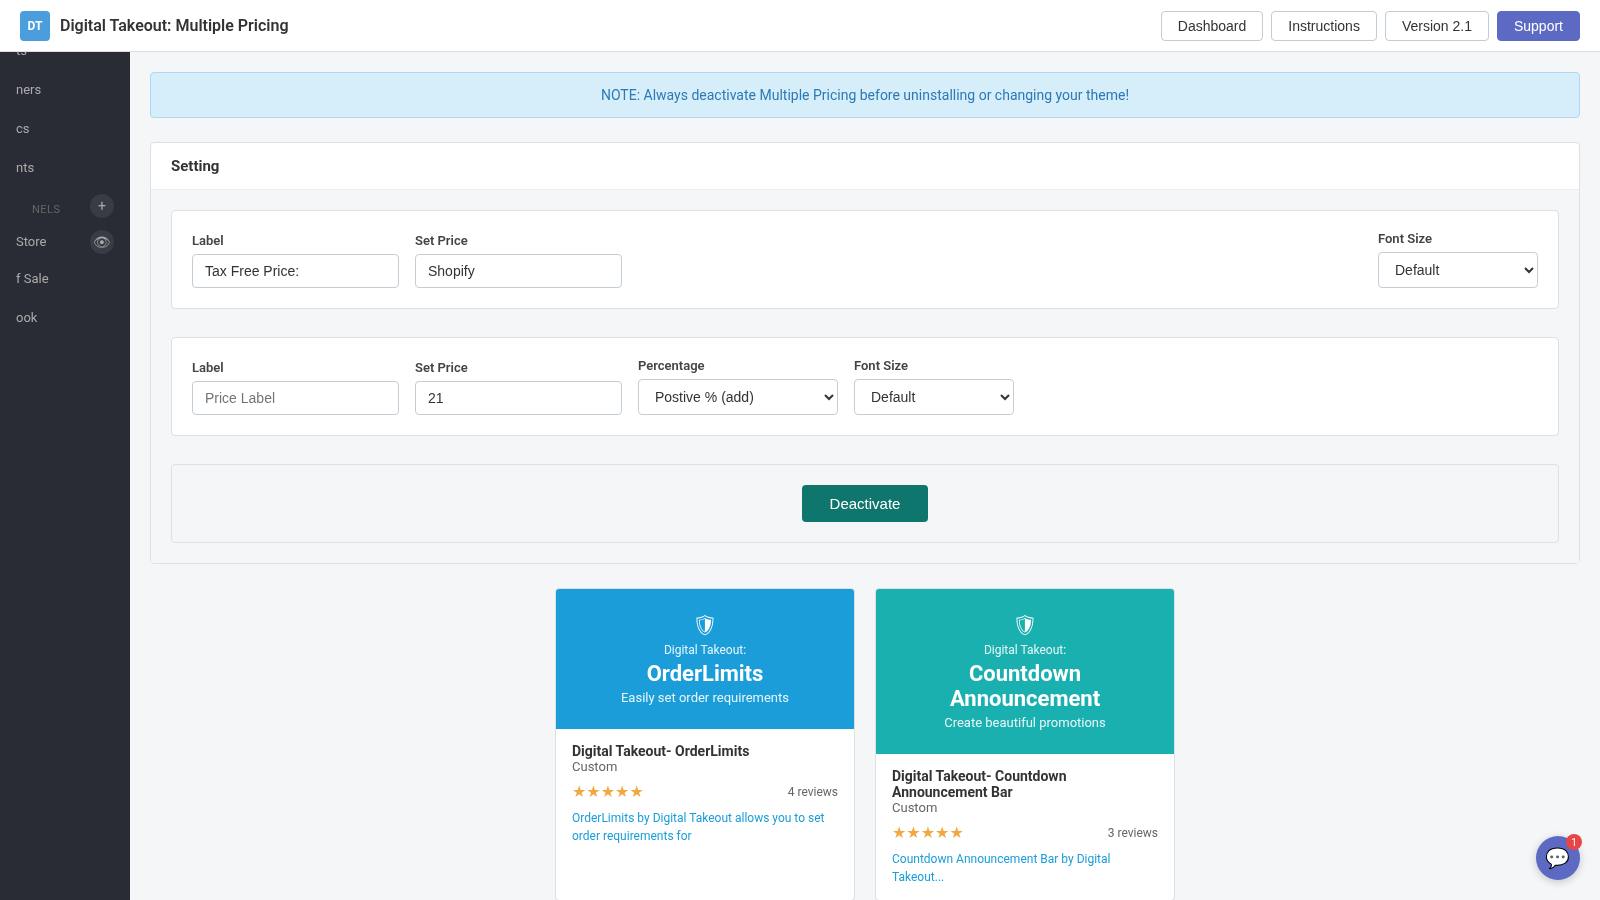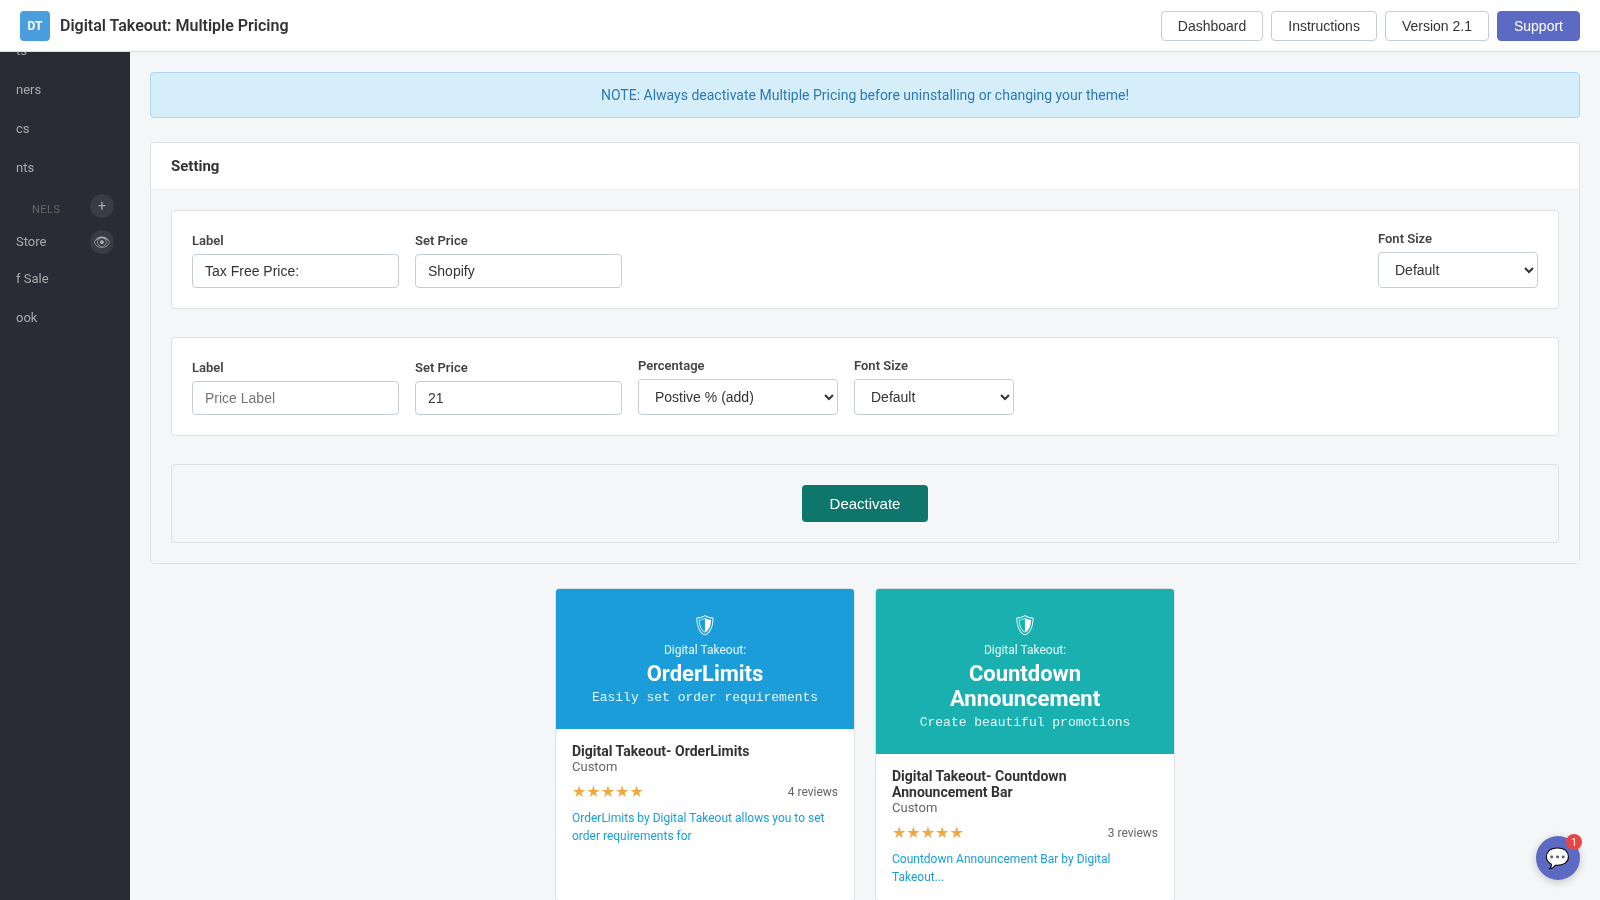--- a/index.html
+++ b/index.html
@@ -231,21 +231,20 @@
       opacity: 0.9;
     }
     .promo-card-title {
       font-size: 22px;
       font-weight: 700;
       margin: 4px 0;
     }
     .promo-card-subtitle {
       font-size: 13px;
       opacity: 0.9;
-      font-family: Liberation Mono, monospace;
     }
     .promo-card-body {
       padding: 14px 16px;
     }
     .promo-card-name {
       font-weight: 700;
       font-size: 14px;
       color: #333;
     }
     .promo-card-type {

